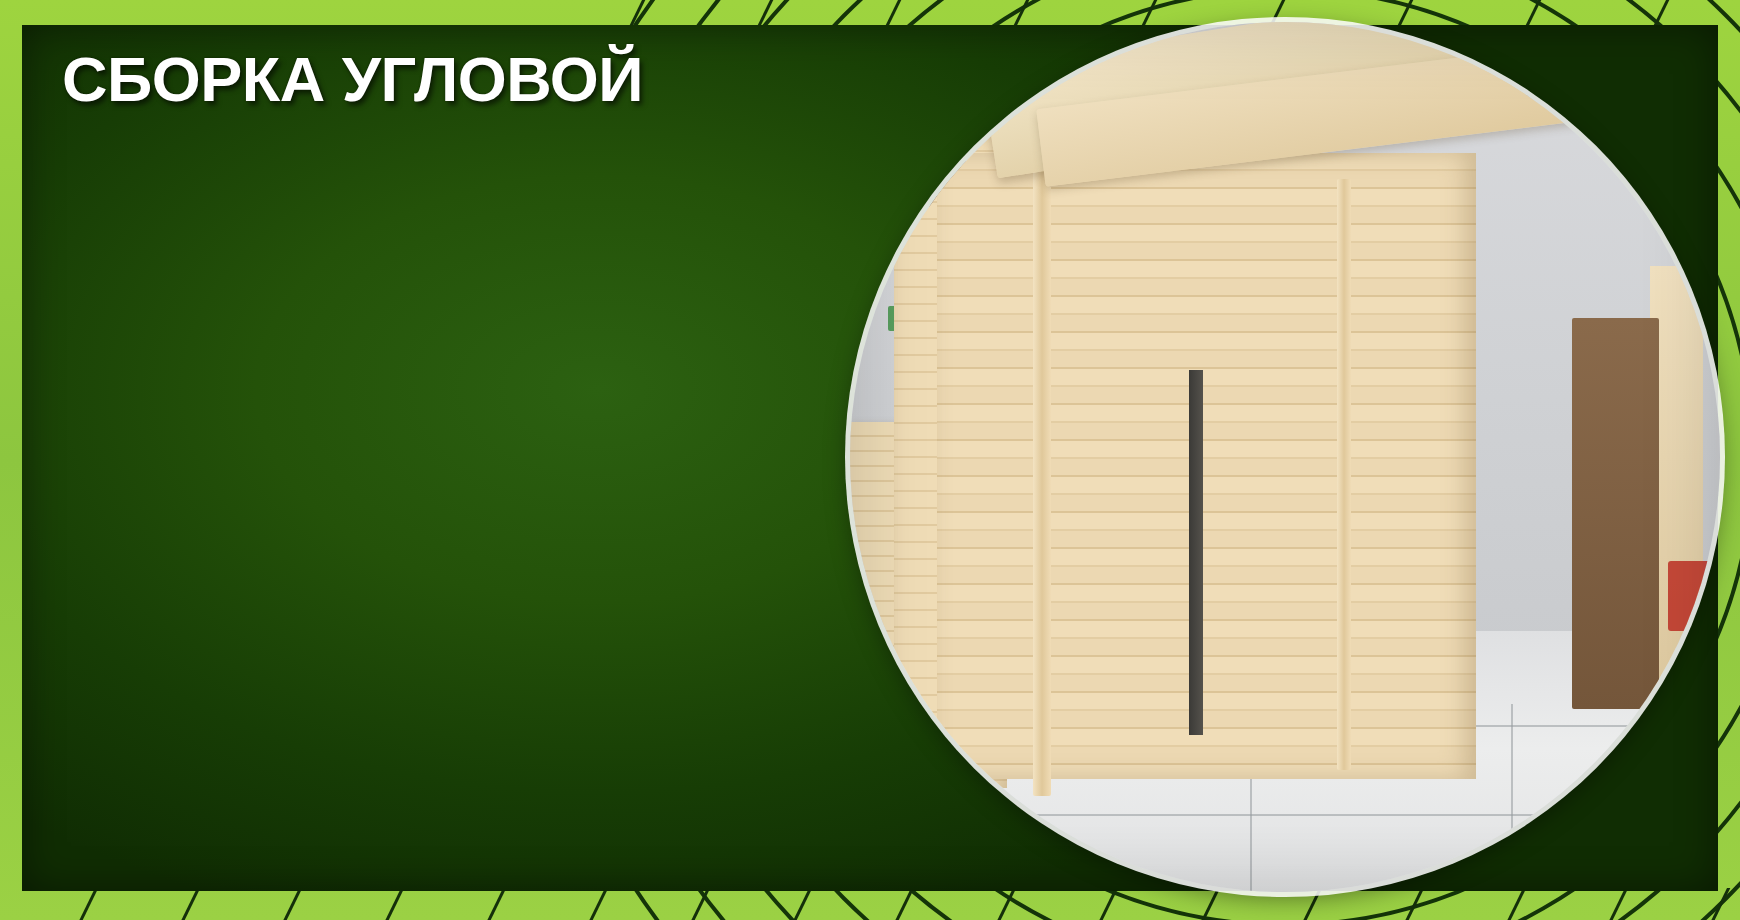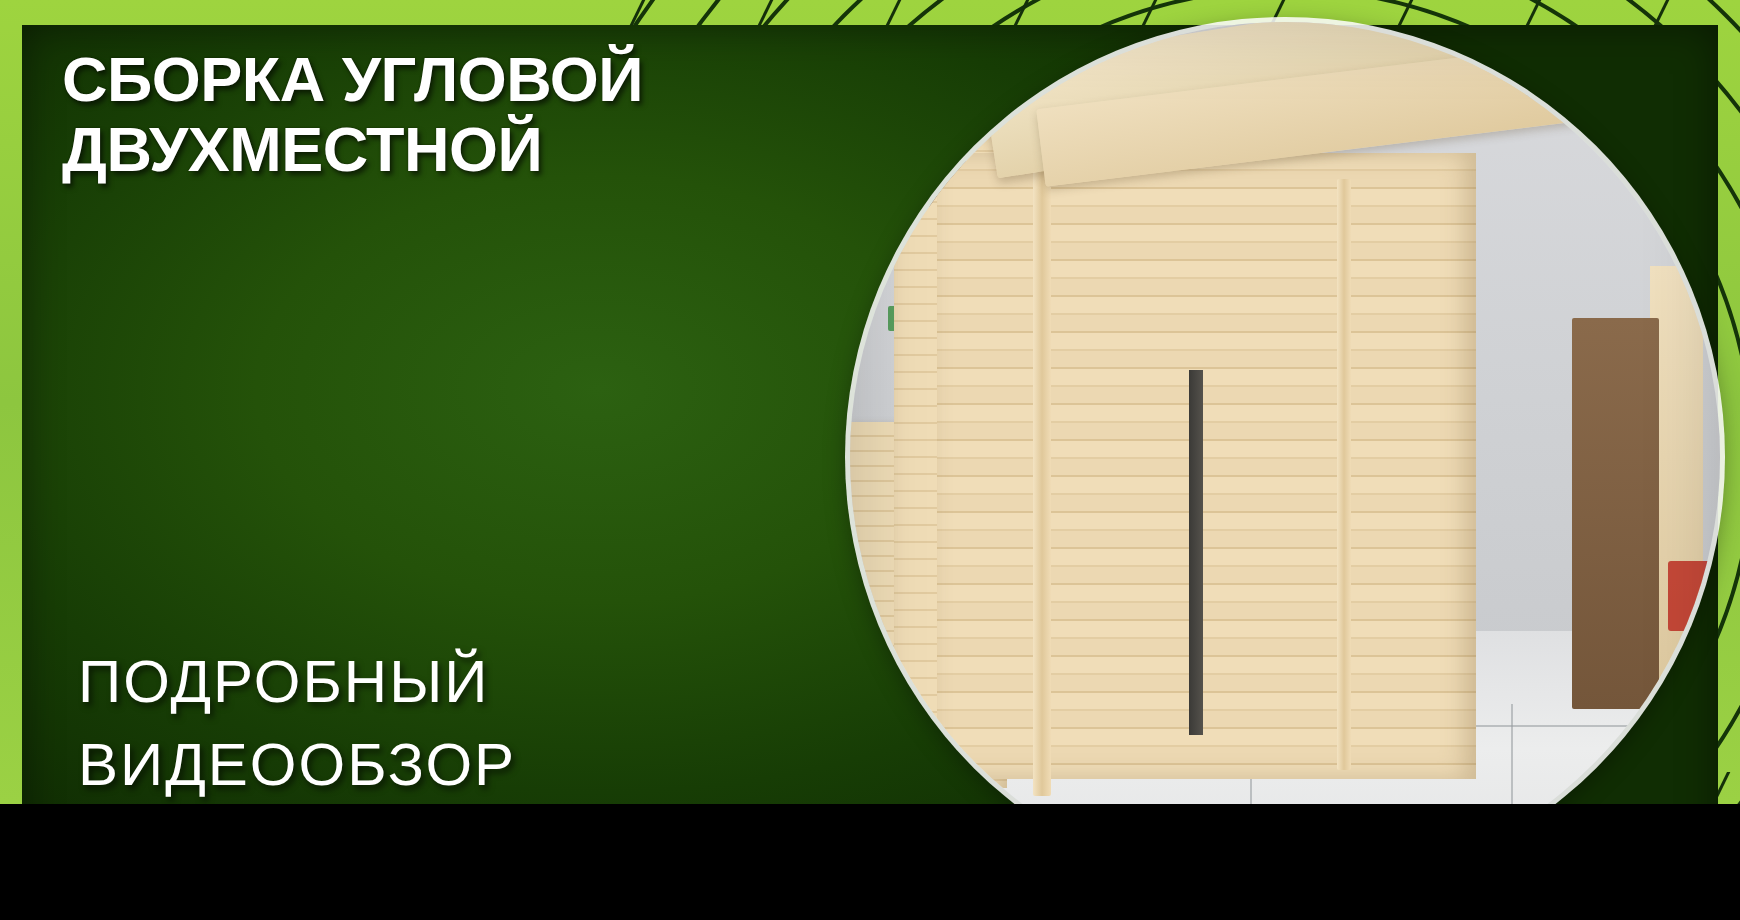--- a/index.html
+++ b/index.html
@@ -1,21 +1,21 @@
 <!DOCTYPE html>
 <html><head>
 <meta charset="utf-8">
 <title>Thumbnail</title>
 <style>
   html,body{margin:0;padding:0;background:#000;}
   body{font-family:"Liberation Sans", sans-serif;}
 
   #stage{
     position:relative;
-    width:1740px; height:804px;
+    width:1740px; height:920px;
     overflow:hidden;
     background:#0f766e;
   }
 
   
   .frame-bg{
     position:absolute; inset:0;
     background:linear-gradient(180deg,#9ed43f 0%, #8dc63f 50%, #9bd144 100%);
   }
 
@@ -318,27 +318,22 @@
       <div class="stripe" style="left: 1428px;"></div>
       <div class="stripe" style="left: 1530px;"></div>
       <div class="stripe" style="left: 1632px;"></div>
       <div class="stripe" style="left: 1734px;"></div>
     </div>
 
   <div class="panel"></div>
 
   <div class="headline" id="headline">
       <span class="hl-line">СБОРКА УГЛОВОЙ</span>
-      <span class="hl-line">ДВУХМЕСТНОЙ</span>
-    </div>
-
-  <div class="subtitle" id="subtitle">
-      <span class="sub-line">ПОДРОБНЫЙ</span>
-      <span class="sub-line">ВИДЕООБЗОР</span>
-    </div>
+    </div>
+
 
   <div class="photo-circle">
     <div class="photo-inner">
 
       <div class="wall"></div>
 
       <div class="logo-wall">
         <div class="logo-shape"></div>
         <div class="logo-text"></div>
       </div>

